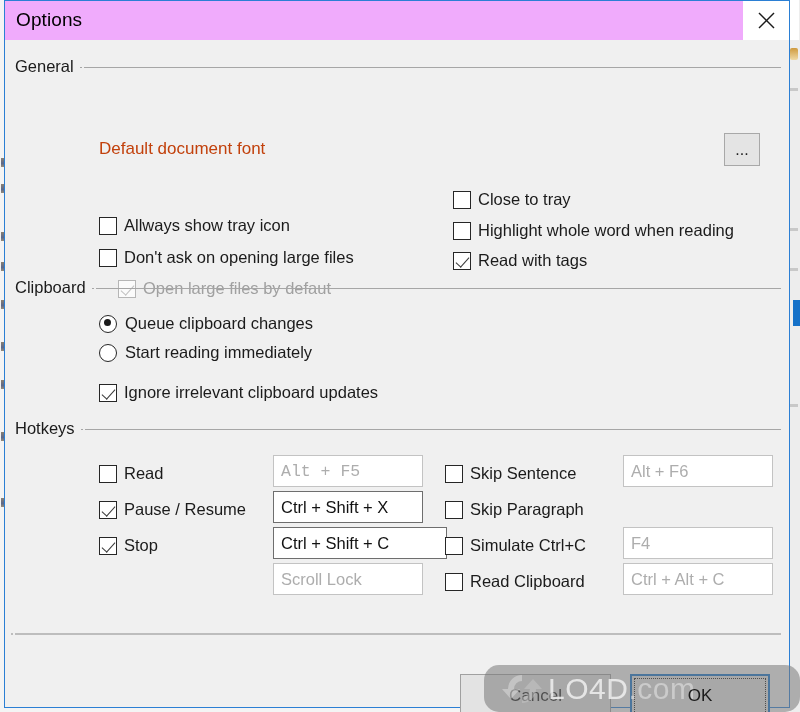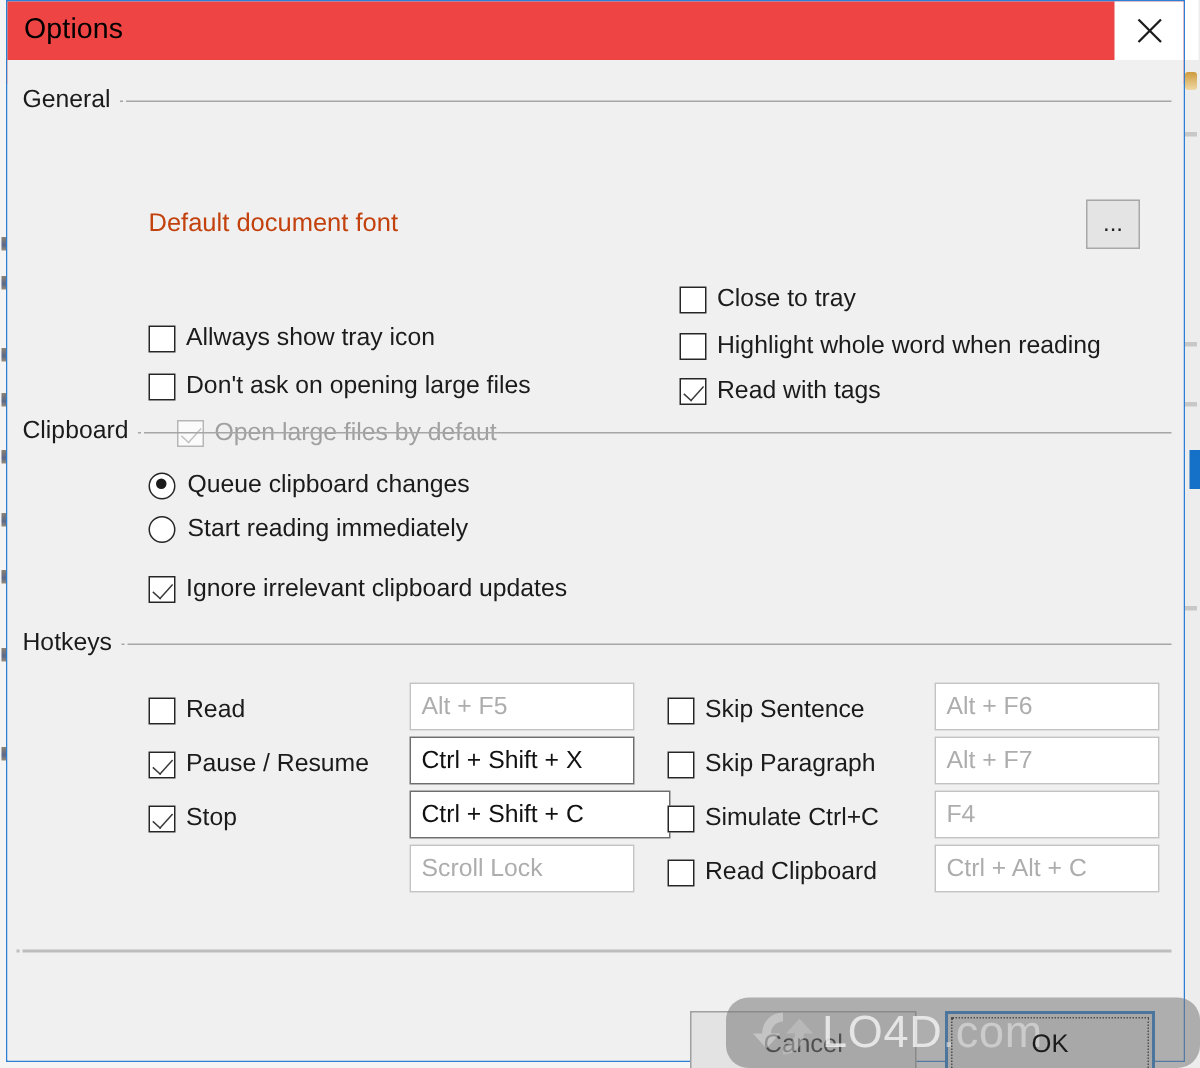--- a/index.html
+++ b/index.html
@@ -28,21 +28,21 @@
               background: linear-gradient(180deg,#cf9a3e,#efd9a5); border-radius: 2px; }
 
   
   .dialog {
     position: absolute; left: 4px; top: 0px; width: 786px; height: 708px;
     background: #f0f0f0;
     border: 1px solid #2b7fd4;
     border-top: 1px solid #2b7fd4;
   }
   .titlebar {
-    height: 55px; background: #ef4444; position: relative;
+    height: 55px; background: #f0abfc; position: relative;
     border-bottom: 0px;
   }
   .title-text {
     position: absolute; left: 11px; top: 8px;
     font-size: 19px; color: #000; letter-spacing: .1px;
   }
   .close-btn {
     position: absolute; right: 0px; top: 0px; width: 46px; height: 39px;
     display: flex; align-items: center; justify-content: center;
     cursor: pointer; background: #ffffff;
@@ -237,21 +237,21 @@
 
       <div class="group-head" style="top:379px">
         <span class="group-label">Hotkeys</span>
         <span class="group-rule"></span>
       </div>
 
       <div class="row" style="left:94px; top:424px">
         <span class="cb"></span>
         <span class="lbl">Read</span>
       </div>
-      <div class="tbox dim" style="left:268px; top:415px; width:150px;">Alt + F5</div>
+      <div class="tbox dim" style="left:268px; top:415px; width:150px;font-family:Liberation Mono, monospace;">Alt + F5</div>
 
       <div class="row" style="left:94px; top:460px">
         <span class="cb on"></span>
         <span class="lbl">Pause / Resume</span>
       </div>
       <div class="tbox" style="left:268px; top:451px; width:150px;">Ctrl + Shift + X</div>
 
       <div class="row" style="left:94px; top:496px">
         <span class="cb on"></span>
         <span class="lbl">Stop</span>
@@ -263,21 +263,20 @@
       <div class="row" style="left:440px; top:424px">
         <span class="cb"></span>
         <span class="lbl">Skip Sentence</span>
       </div>
       <div class="tbox dim" style="left:618px; top:415px; width:150px;">Alt + F6</div>
 
       <div class="row" style="left:440px; top:460px">
         <span class="cb"></span>
         <span class="lbl">Skip Paragraph</span>
       </div>
-      <div class="tbox dim" style="left:618px; top:451px; width:150px;">Alt + F7</div>
 
       <div class="row" style="left:440px; top:496px">
         <span class="cb"></span>
         <span class="lbl">Simulate Ctrl+C</span>
       </div>
       <div class="tbox dim" style="left:618px; top:487px; width:150px;">F4</div>
 
       <div class="row" style="left:440px; top:532px">
         <span class="cb"></span>
         <span class="lbl">Read Clipboard</span>

